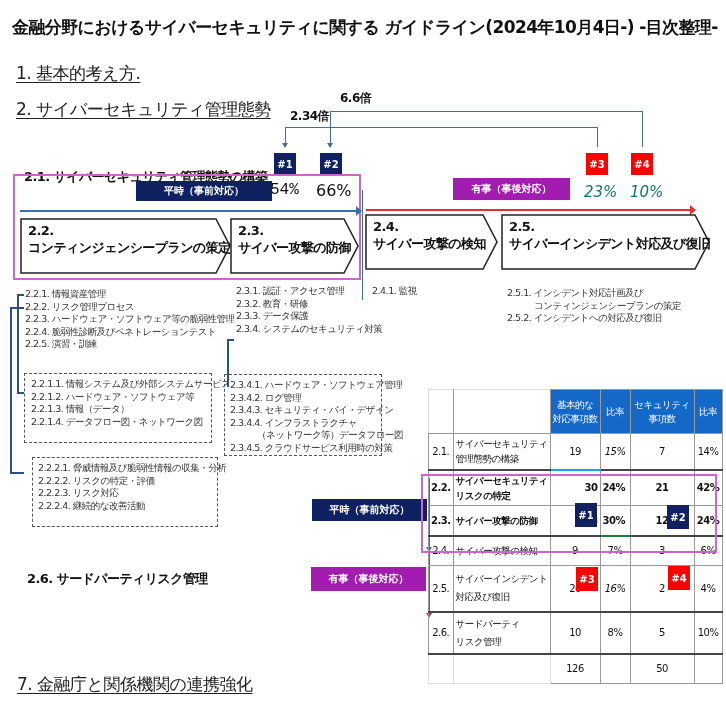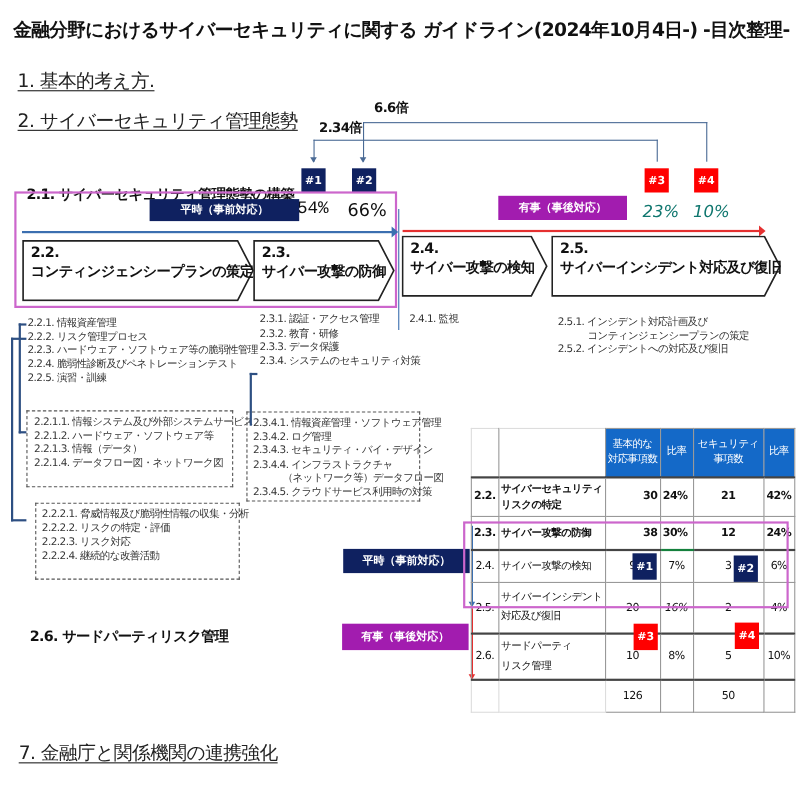--- a/index.html
+++ b/index.html
@@ -141,21 +141,21 @@
 
 <div class="list" style="left:236px; top:285px;">
   <div>2.3.1. 認証・アクセス管理</div>
   <div>2.3.2. 教育・研修</div>
   <div>2.3.3. データ保護</div>
   <div>2.3.4. システムのセキュリティ対策</div>
 </div>
 <div class="conn" style="left:227px; top:339px; width:7px; height:48px; border-top-width:2px; border-left-width:2px; border-color:#2d4f82;"></div>
 <div class="dbox" style="left:224px; top:374px; width:158px; height:82px;"></div>
 <div class="list" style="left:230px; top:379px;">
-  <div>2.3.4.1. 情報資産管理・ソフトウェア管理</div>
+  <div>2.3.4.1. ハードウェア・ソフトウェア管理</div>
   <div>2.3.4.2. ログ管理</div>
   <div>2.3.4.3. セキュリティ・バイ・デザイン</div>
   <div>2.3.4.4. インフラストラクチャ</div>
   <div>　　　（ネットワーク等）データフロー図</div>
   <div>2.3.4.5. クラウドサービス利用時の対策</div>
 </div>
 
 <div class="list" style="left:372px; top:285px;">
   <div>2.4.1. 監視</div>
 </div>
@@ -194,27 +194,38 @@
           <div>基本的な</div>
           <div>対応事項数</div>
         </td>
     <td class="hdr">比率</td>
     <td class="hdr">
           <div>セキュリティ</div>
           <div>事項数</div>
         </td>
     <td class="hdr">比率</td>
   </tr>
+  <tr style="height:36px;">
+    <td class="sec">2.1.</td>
+    <td class="name">
+          <div>サイバーセキュリティ</div>
+          <div>管理態勢の構築</div>
+        </td>
+    <td class="num">19</td>
+    <td class="num itl">15%</td>
+    <td class="num">7</td>
+    <td class="num">14%</td>
+  </tr>
   <tr class="bold" style="height:36px;">
     <td class="sec" style="border-top:2px solid #444;">2.2.</td>
     <td class="name" style="border-top:2px solid #444;">
           <div>サイバーセキュリティ</div>
           <div>リスクの特定</div>
         </td>
-    <td class="num" style="border-top:2px solid #404040; text-align:right;">30</td>
+    <td class="num" style="border-top:2px solid #0ea5e9; text-align:right;">30</td>
     <td class="num" style="border-top:2px solid #444; text-align:left;">24%</td>
     <td class="num" style="border-top:2px solid #444;">21</td>
     <td class="num" style="border-top:2px solid #444;">42%</td>
   </tr>
   <tr class="bold" style="height:24px;">
     <td class="sec" style="border-bottom:2px solid #444;">2.3.</td>
     <td class="name" style="border-bottom:2px solid #444;">サイバー攻撃の防御</td>
     <td class="num" style="border-bottom:2px solid #444; text-align:right;">38</td>
     <td class="num" style="border-bottom:2px solid #15803d; text-align:left;">30%</td>
     <td class="num" style="border-bottom:2px solid #444;">12</td>

